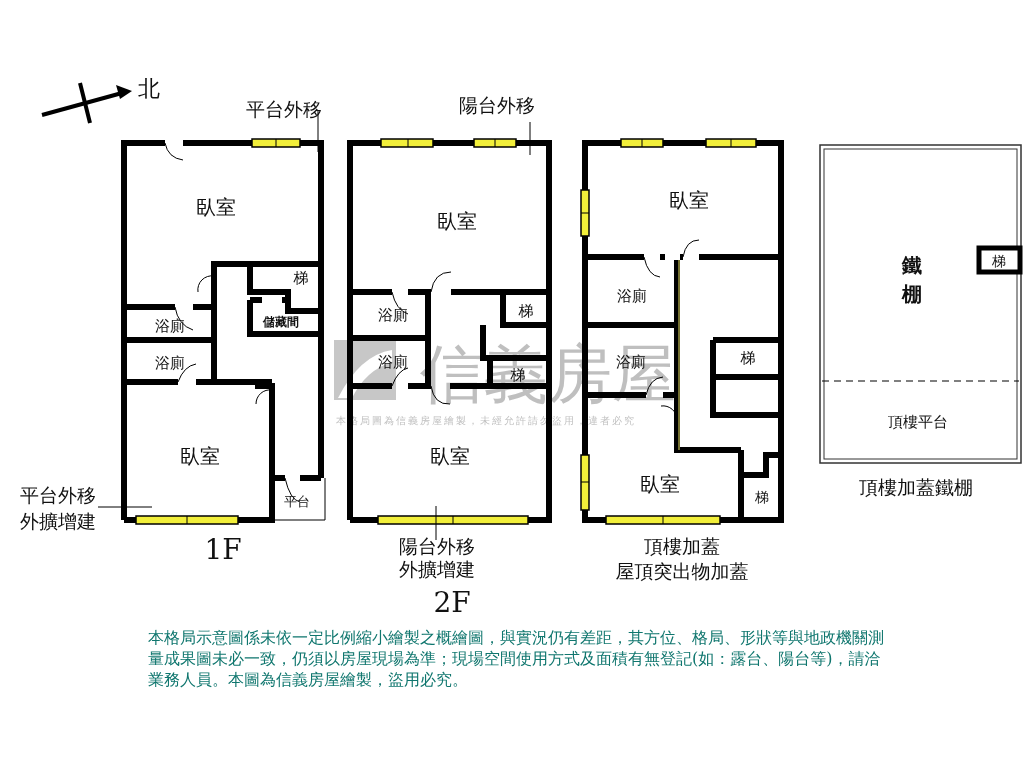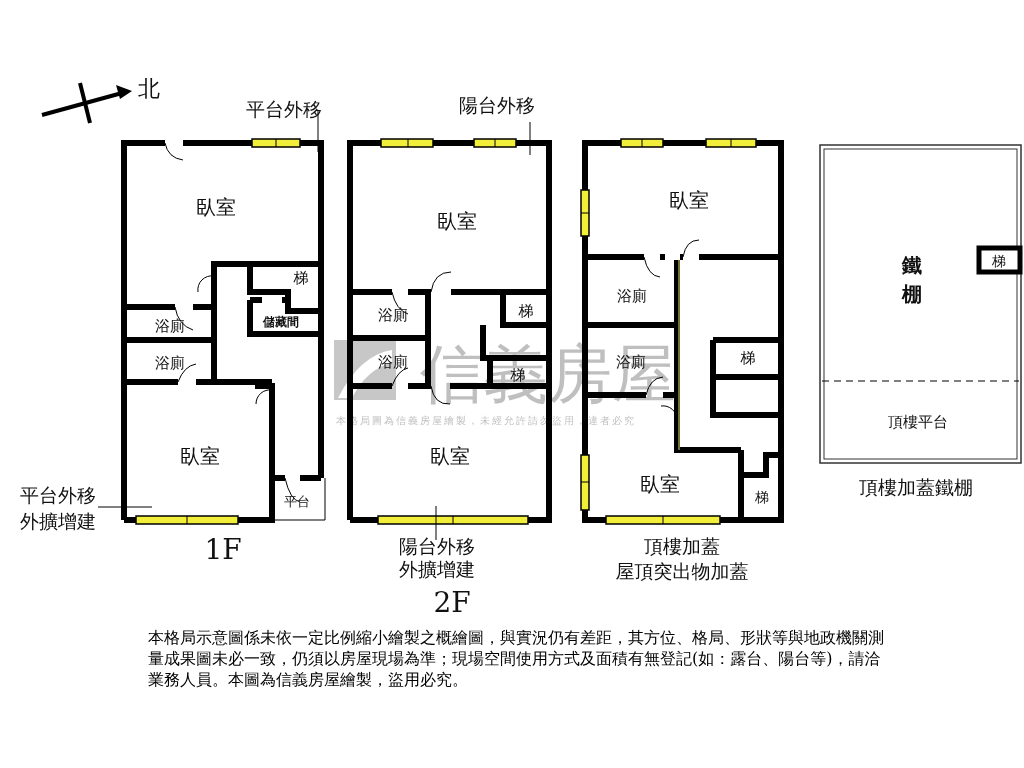--- a/index.html
+++ b/index.html
@@ -1,21 +1,21 @@
 <!DOCTYPE html>
 <html><head>
 <meta charset="utf-8">
 <style>
   html, body { margin: 0; padding: 0; background: #ffffff; }
   body { width: 1024px; height: 768px; position: relative; overflow: hidden;
          font-family: "DejaVu Serif", "Liberation Serif", serif; color: #111; }
   svg { position: absolute; left: 0; top: 0; }
   .lbl { font-family: "DejaVu Serif", "Liberation Serif", serif; fill: #111; }
   .disclaimer { position: absolute; left: 148px; top: 627px; width: 740px;
-                font-size: 16px; line-height: 21px; color: #000000; }
+                font-size: 16px; line-height: 21px; color: #0f766e; }
   .wm-text { font-family: "DejaVu Sans", "Liberation Sans", sans-serif; }
 </style>
 </head>
 <body>
 
 <svg width="1024" height="768" viewBox="0 0 1024 768">
 
   <g opacity="0.55">
     <rect x="334" y="340" width="62" height="60" fill="#9a9a9a"></rect>
     <path d="M338 398 Q360 355 392 350 L392 362 Q366 370 352 398 Z" fill="#ffffff"></path>

